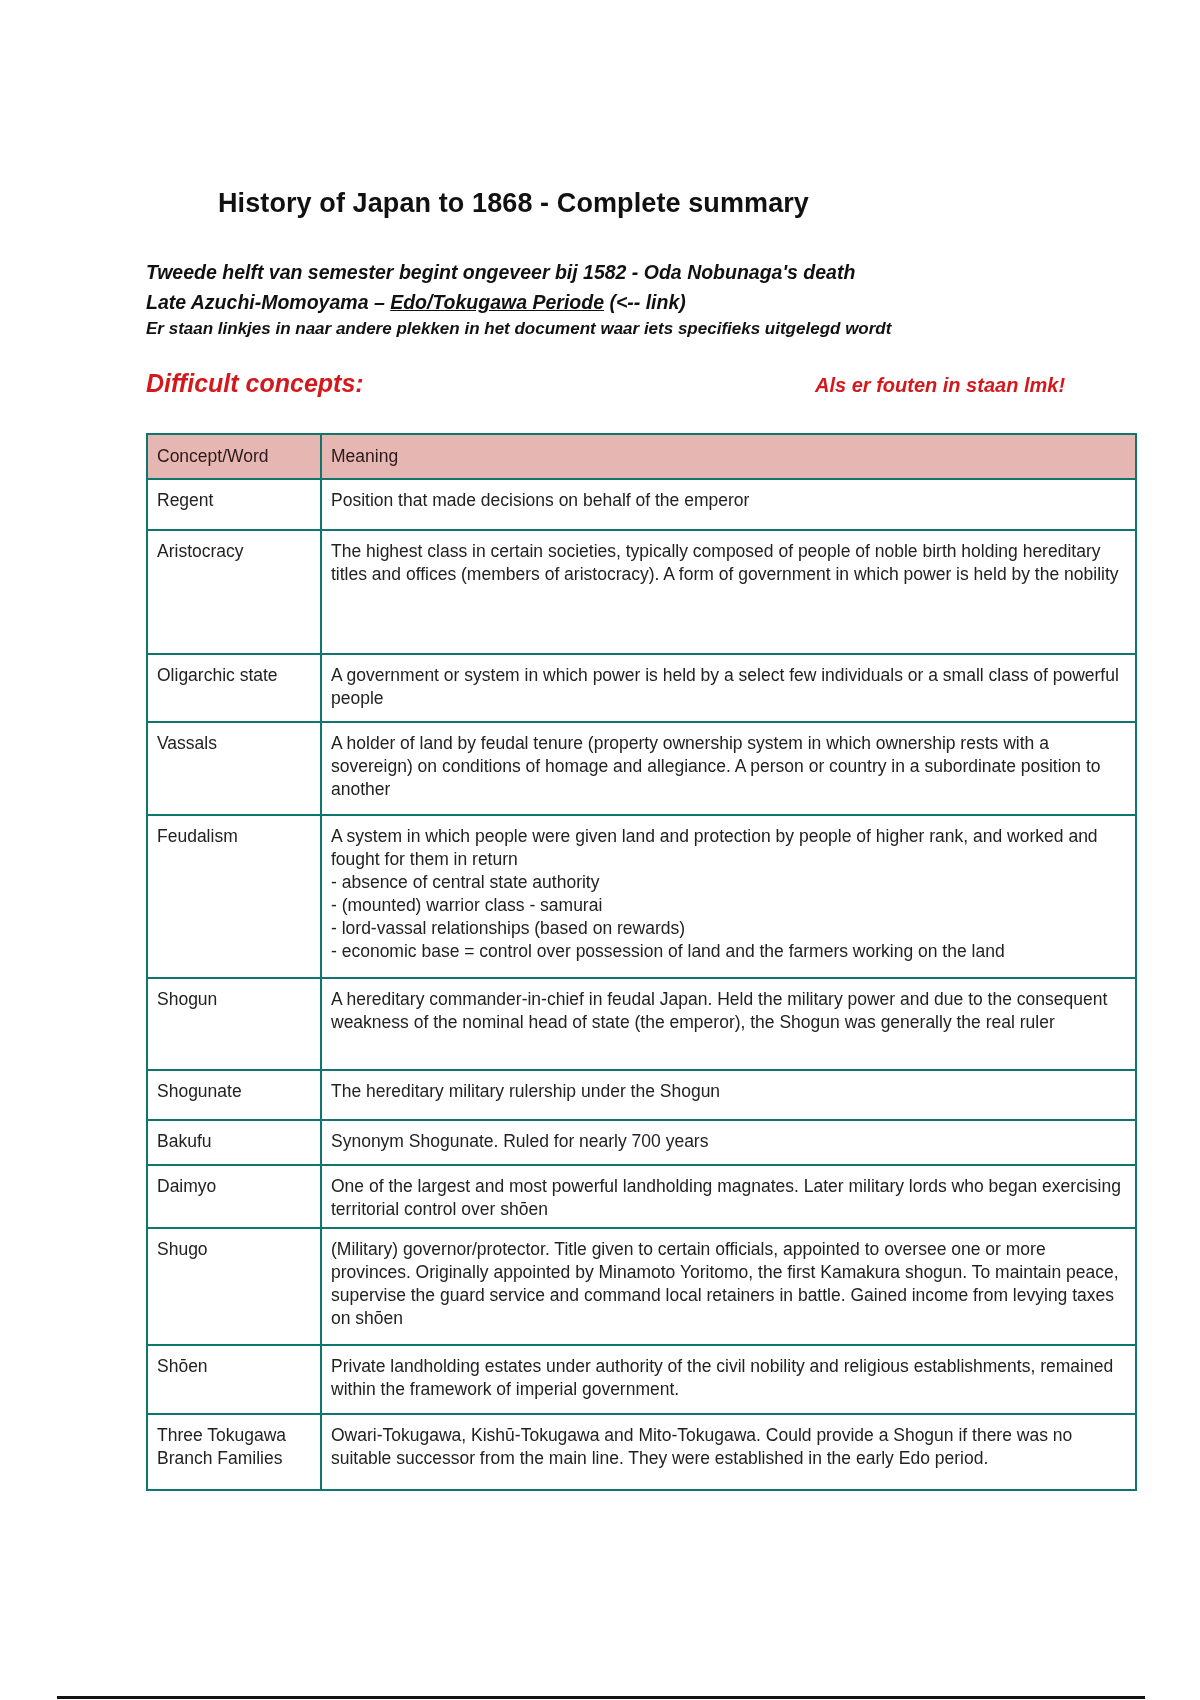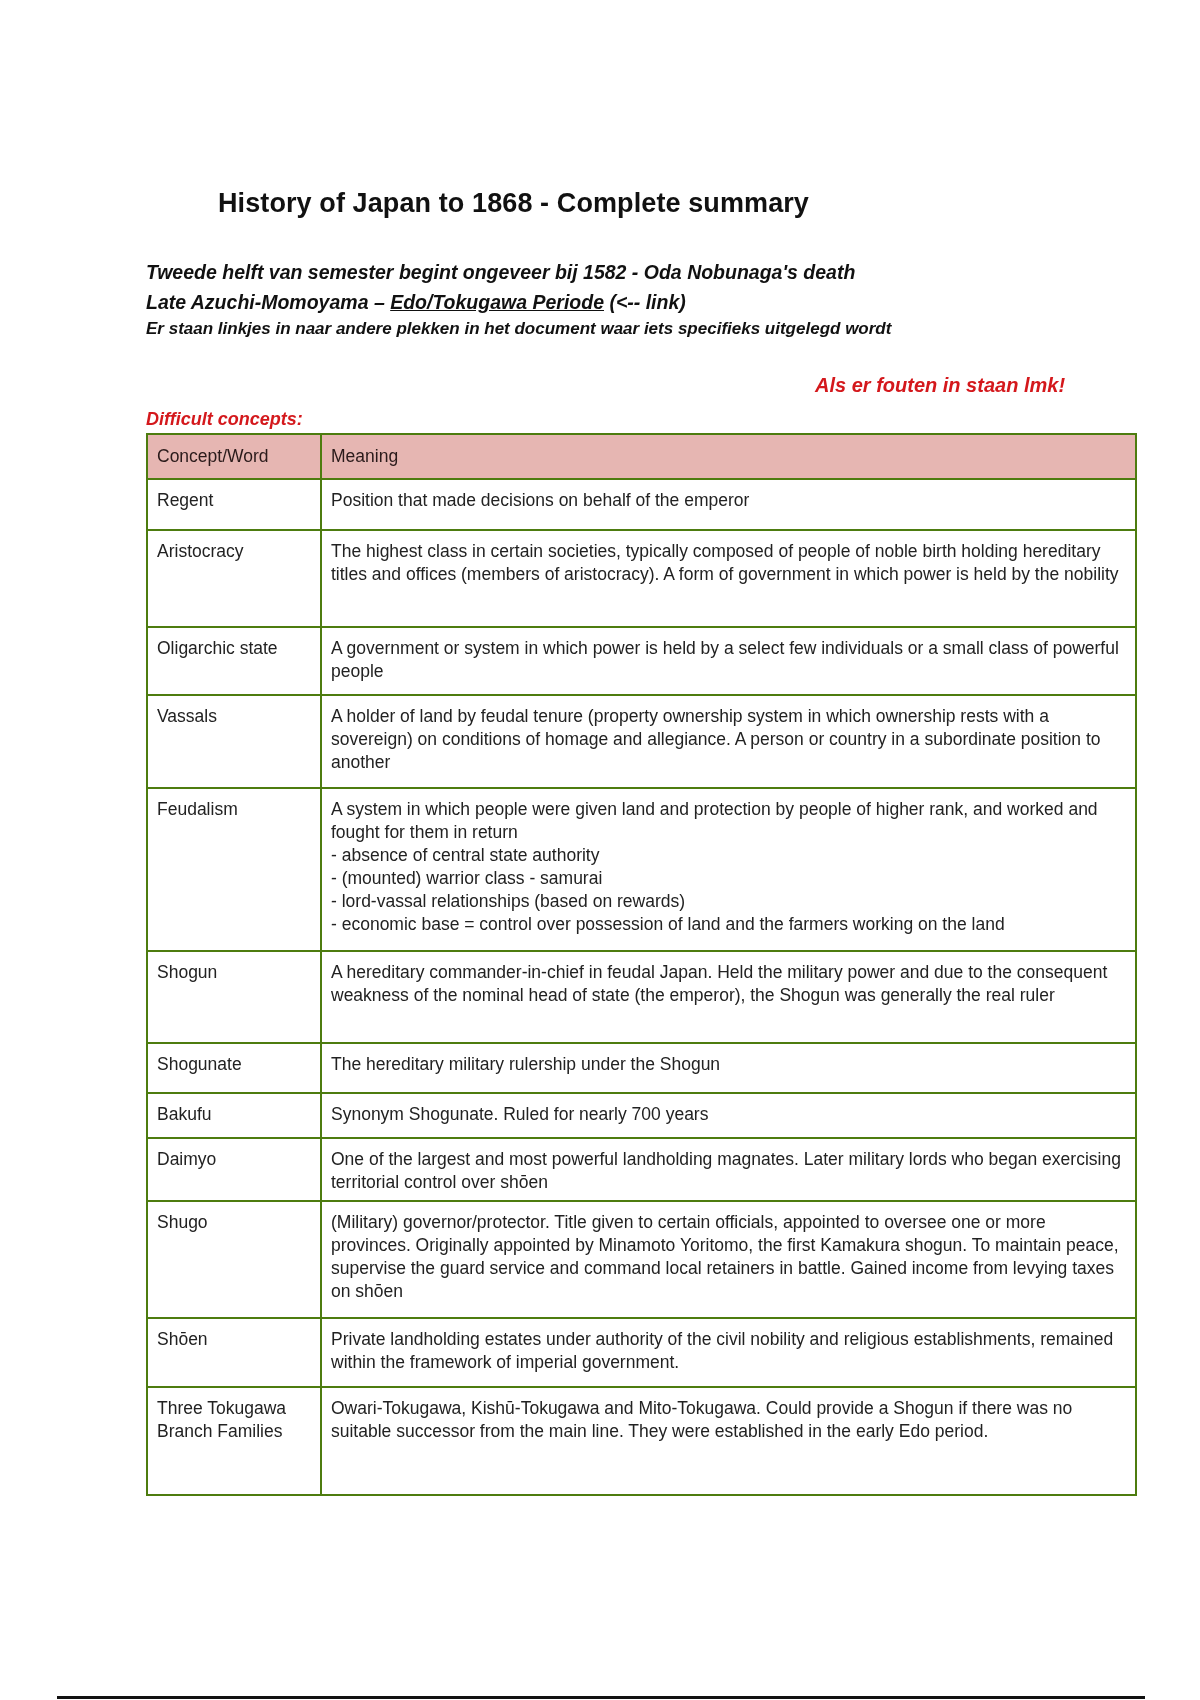--- a/index.html
+++ b/index.html
@@ -45,26 +45,25 @@
     }
     .intro .link {
       text-decoration: underline;
       color: #111;
       cursor: pointer;
     }
     .section-heading {
       position: absolute;
       left: 146px;
       top: 369px;
-      font-size: 18px;
+      font-size: 25px;
       font-weight: bold;
       font-style: italic;
       color: #d4181c;
       white-space: nowrap;
-      margin-top: 40px;
     }
     .section-note {
       position: absolute;
       left: 815px;
       top: 374px;
       font-size: 20px;
       font-weight: bold;
       font-style: italic;
       color: #d4181c;
       white-space: nowrap;
@@ -75,21 +74,21 @@
       top: 433px;
       width: 989px;
       border-collapse: collapse;
       table-layout: fixed;
       font-size: 17.5px;
       color: #222;
     }
     table.concepts col.c1 { width: 174px; }
     table.concepts col.c2 { width: 815px; }
     table.concepts th, table.concepts td {
-      border: 2px solid #4d7c0f;
+      border: 2px solid #0f766e;
       vertical-align: top;
       text-align: left;
       padding: 9px 9px 6px 9px;
       line-height: 23px;
     }
     table.concepts th {
       background: #e6b6b2;
       font-weight: normal;
       color: #2a1a1a;
       height: 27px;
@@ -132,21 +131,21 @@
       <th>Meaning</th>
     </tr>
   </thead>
   <tbody id="concepts-body">
       <tr style="height: 51px;">
         <td class="concept">Regent</td>
         <td class="meaning">
           <div>Position that made decisions on behalf of the emperor</div>
         </td>
       </tr>
-      <tr style="height: 97px;">
+      <tr style="height: 124px;">
         <td class="concept">Aristocracy</td>
         <td class="meaning">
           <div>The highest class in certain societies, typically composed of people of noble birth holding hereditary titles and offices (members of aristocracy). A form of government in which power is held by the nobility</div>
         </td>
       </tr>
       <tr style="height: 68px; margin-left: 20px;">
         <td class="concept">Oligarchic state</td>
         <td class="meaning">
           <div>A government or system in which power is held by a select few individuals or a small class of powerful people</div>
         </td>
@@ -196,21 +195,21 @@
         <td class="meaning">
           <div>(Military) governor/protector. Title given to certain officials, appointed to oversee one or more provinces. Originally appointed by Minamoto Yoritomo, the first Kamakura shogun. To maintain peace, supervise the guard service and command local retainers in battle. Gained income from levying taxes on shōen</div>
         </td>
       </tr>
       <tr style="height: 69px;">
         <td class="concept">Shōen</td>
         <td class="meaning">
           <div>Private landholding estates under authority of the civil nobility and religious establishments, remained within the framework of imperial government.</div>
         </td>
       </tr>
-      <tr style="height: 108px;">
+      <tr style="height: 76px;">
         <td class="concept">Three Tokugawa Branch Families</td>
         <td class="meaning">
           <div>Owari-Tokugawa, Kishū-Tokugawa and Mito-Tokugawa. Could provide a Shogun if there was no suitable successor from the main line. They were established in the early Edo period.</div>
         </td>
       </tr>
     </tbody>
 </table>
 
 <div class="bottom-rule"></div>
 

